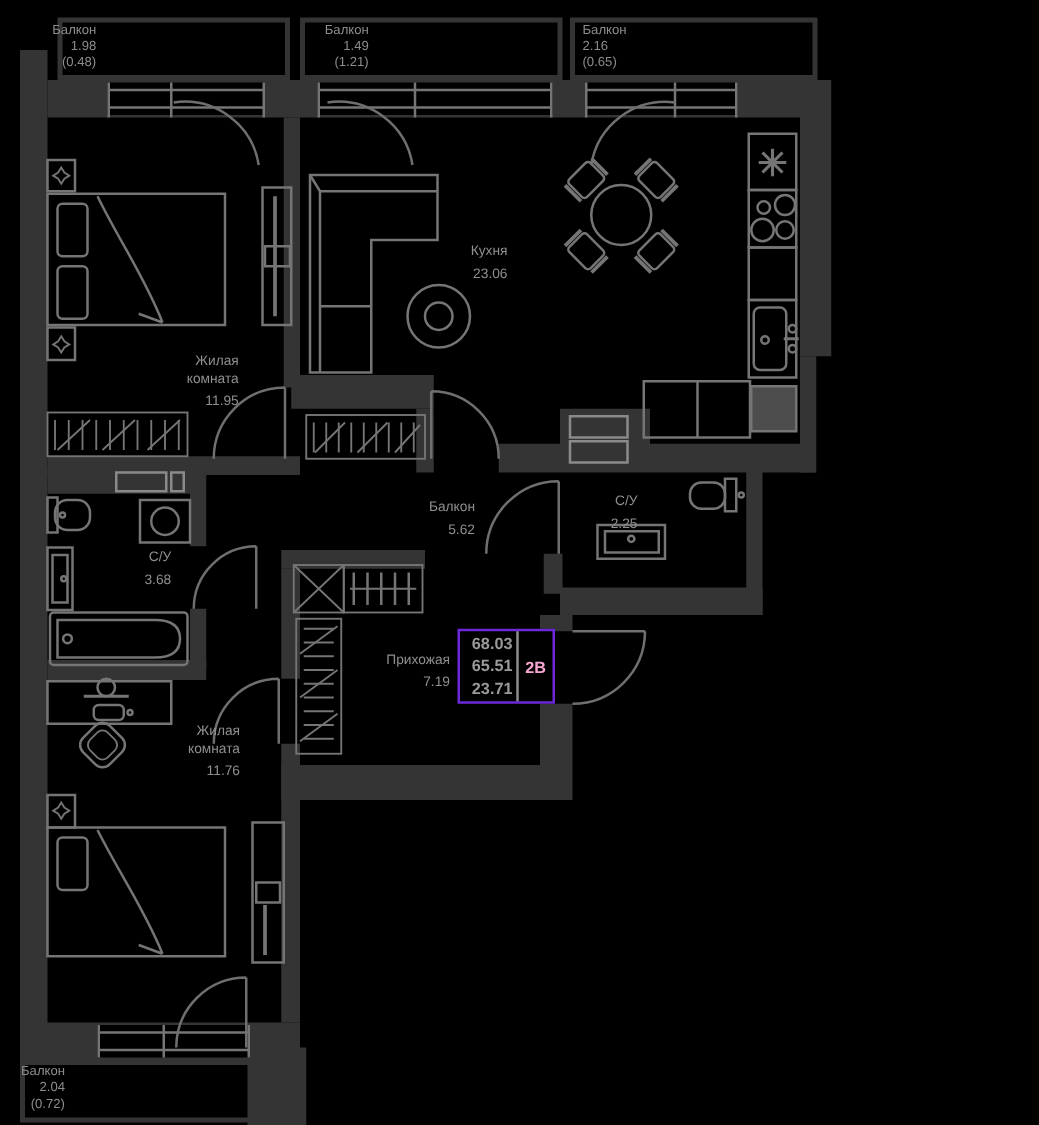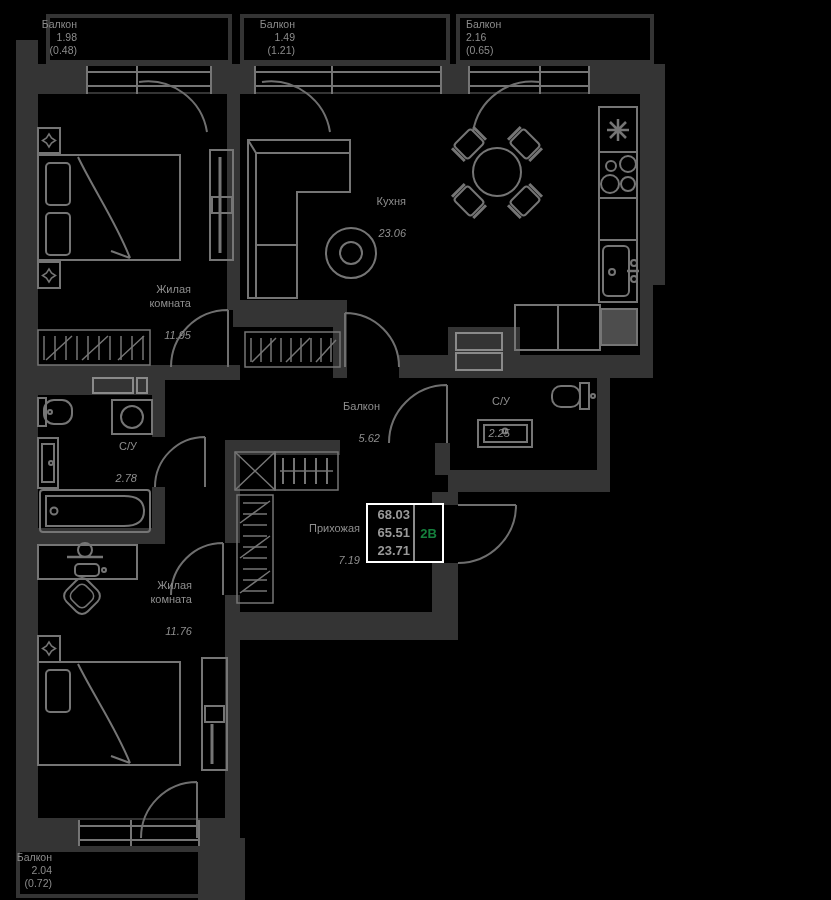--- a/index.html
+++ b/index.html
@@ -1,28 +1,28 @@
 <!DOCTYPE html>
 <html><head>
 <meta charset="utf-8">
 <style>
   html,body{margin:0;padding:0;background:#000;}
   #stage{position:relative;width:686px;height:900px;background:#000;overflow:hidden;
          font-family:"Liberation Sans", sans-serif;}
   #plan-svg{position:absolute;left:0;top:0;}
   .room-label{position:absolute;text-align:right;color:#8f8f8f;font-size:11px;line-height:14px;}
-  .room-label .num{margin-top:18px;font-style:italic;}
+  .room-label .num{margin-top:4px;}
   .balcony-label{position:absolute;color:#8c8c8c;font-size:10.5px;line-height:13px;text-align:right;}
   .balcony-label.left{text-align:left;}
   #info-box{position:absolute;left:366px;top:503px;width:78px;height:60px;box-sizing:border-box;
-            border:2px solid #ffffff;display:flex;background:#000;}
+            border:2px solid #6d28d9;display:flex;background:#000;}
   #info-box .nums{flex:1;padding:1px 3px 0 0;text-align:right;color:#9a9a9a;
                   font-size:13px;line-height:18px;font-weight:bold;}
   #info-box .flat-type{width:27px;border-left:2px solid #8c8c8c;display:flex;align-items:center;
-                  justify-content:center;color:#15803d;font-size:13px;font-weight:bold;}
+                  justify-content:center;color:#f9a8d4;font-size:13px;font-weight:bold;}
 </style>
 </head>
 <body>
 
 <div id="stage">
 
 <svg id="plan-svg" width="831" height="900" viewBox="0 0 831 900">
 
   <g fill="#343434" stroke="none">
     <rect x="16" y="40" width="22" height="808"></rect>
@@ -255,21 +255,21 @@
   <div class="room-label" style="left:300px;top:399px;width:80px">
     <div>Балкон</div>
     <div class="num">5.62</div>
   </div>
   <div class="room-label" style="left:430px;top:394px;width:80px">
     <div>С/У</div>
     <div class="num">2.25</div>
   </div>
   <div class="room-label" style="left:57px;top:439px;width:80px">
     <div>С/У</div>
-    <div class="num">2.78</div>
+    <div class="num">3.68</div>
   </div>
   <div class="room-label" style="left:280px;top:521px;width:80px">
     <div>Прихожая</div>
     <div class="num">7.19</div>
   </div>
   <div class="room-label" style="left:122px;top:578px;width:70px">
     <div>Жилая комната</div>
     <div class="num">11.76</div>
   </div>
 

